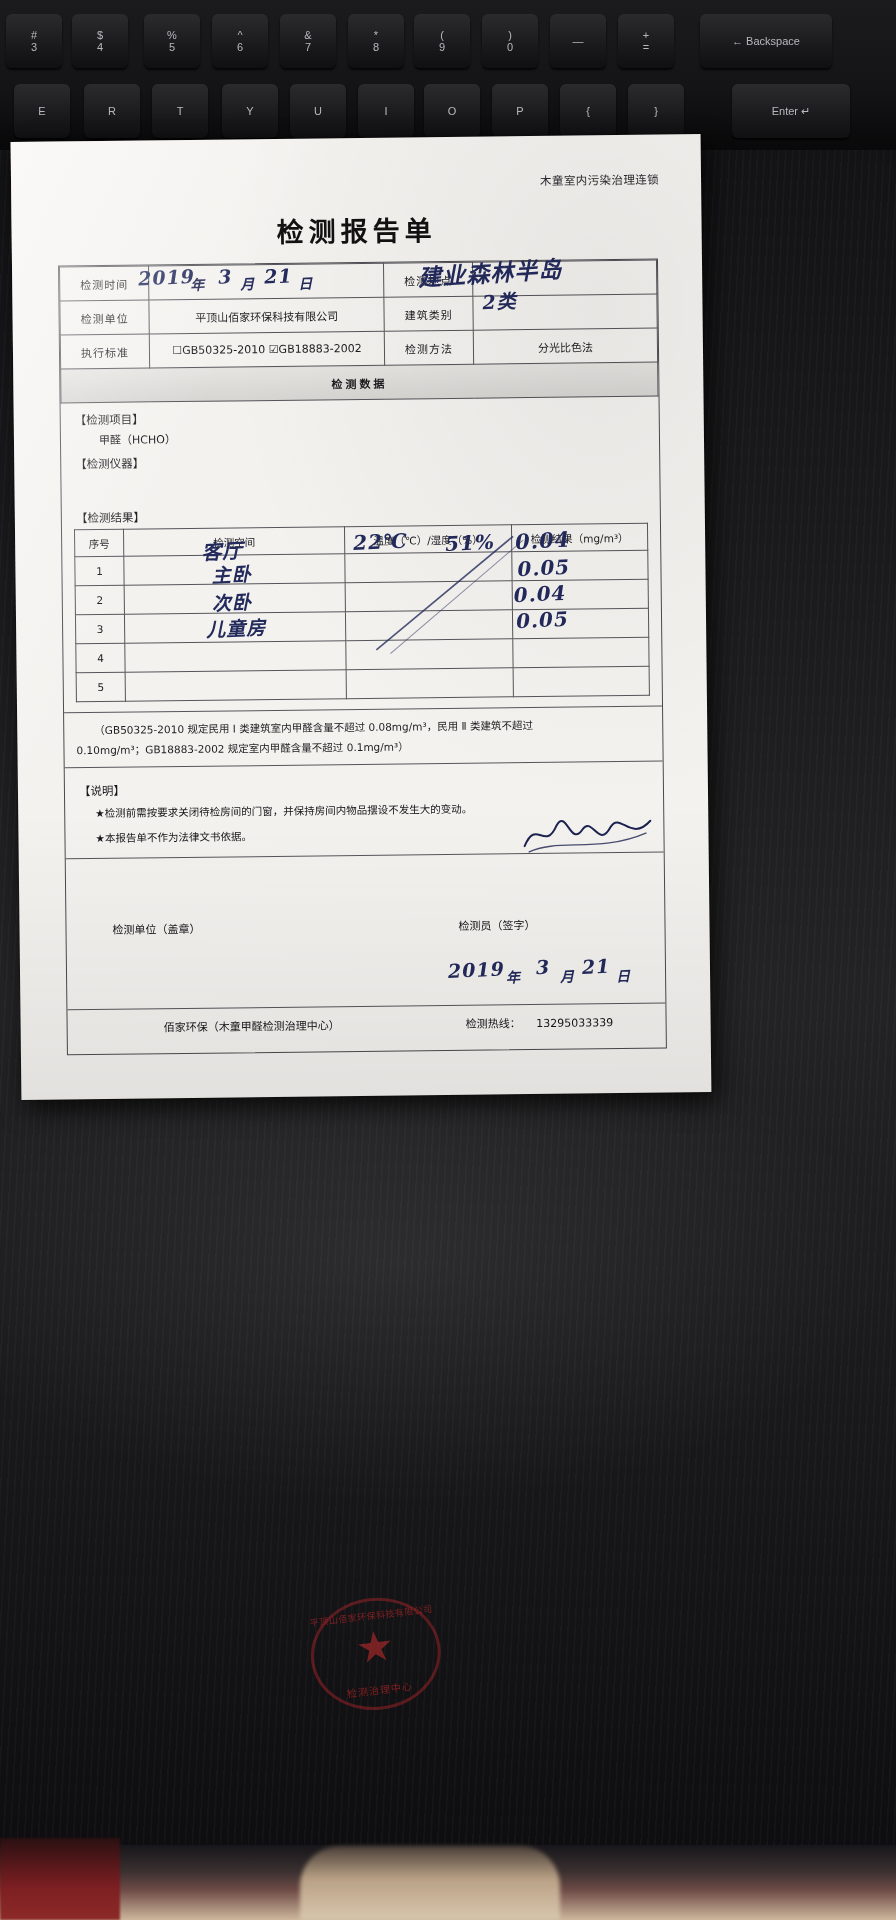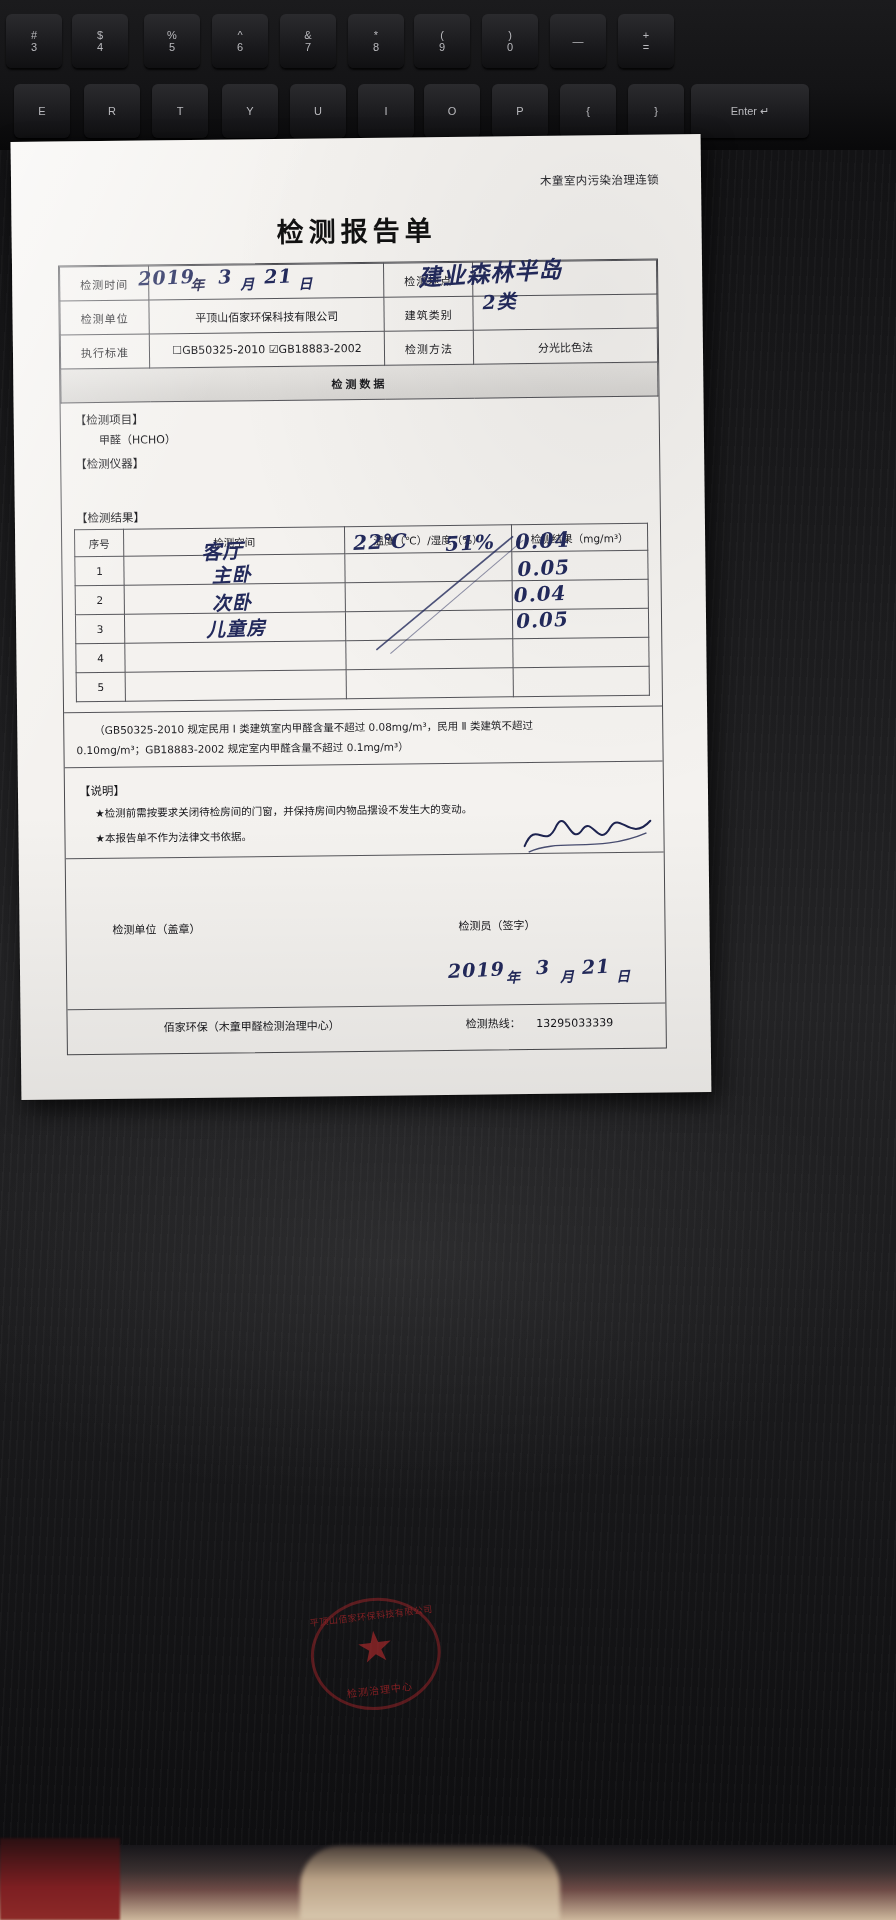--- a/index.html
+++ b/index.html
@@ -363,20 +363,23 @@
         </div>
       <div class="key" style="left:482px">
           <div class="sub"><span>)</span><br><span>0</span></div>
         </div>
       <div class="key" style="left:550px">
           <div class="sub">—</div>
         </div>
       <div class="key" style="left:618px">
           <div class="sub"><span>+</span><br><span>=</span></div>
         </div>
+      <div class="key xwide" style="left:700px">
+          <div class="sub">← Backspace</div>
+        </div>
     </div>
     <div class="kb-row r2">
       <div class="key" style="left:14px">
           <div class="sub">E</div>
         </div>
       <div class="key" style="left:84px">
           <div class="sub">R</div>
         </div>
       <div class="key" style="left:152px">
           <div class="sub">T</div>
@@ -395,21 +398,21 @@
         </div>
       <div class="key" style="left:492px">
           <div class="sub">P</div>
         </div>
       <div class="key" style="left:560px">
           <div class="sub">{</div>
         </div>
       <div class="key" style="left:628px">
           <div class="sub">}</div>
         </div>
-      <div class="key wide" style="left:691px">
+      <div class="key wide" style="left:732px">
           <div class="sub">Enter ↵</div>
         </div>
     </div>
   </div>
 
   <div id="desk"></div>
   <div id="desk-glow"></div>
   <div id="floor"></div>
   <div id="floor-red"></div>
   <div id="floor-person"></div>

